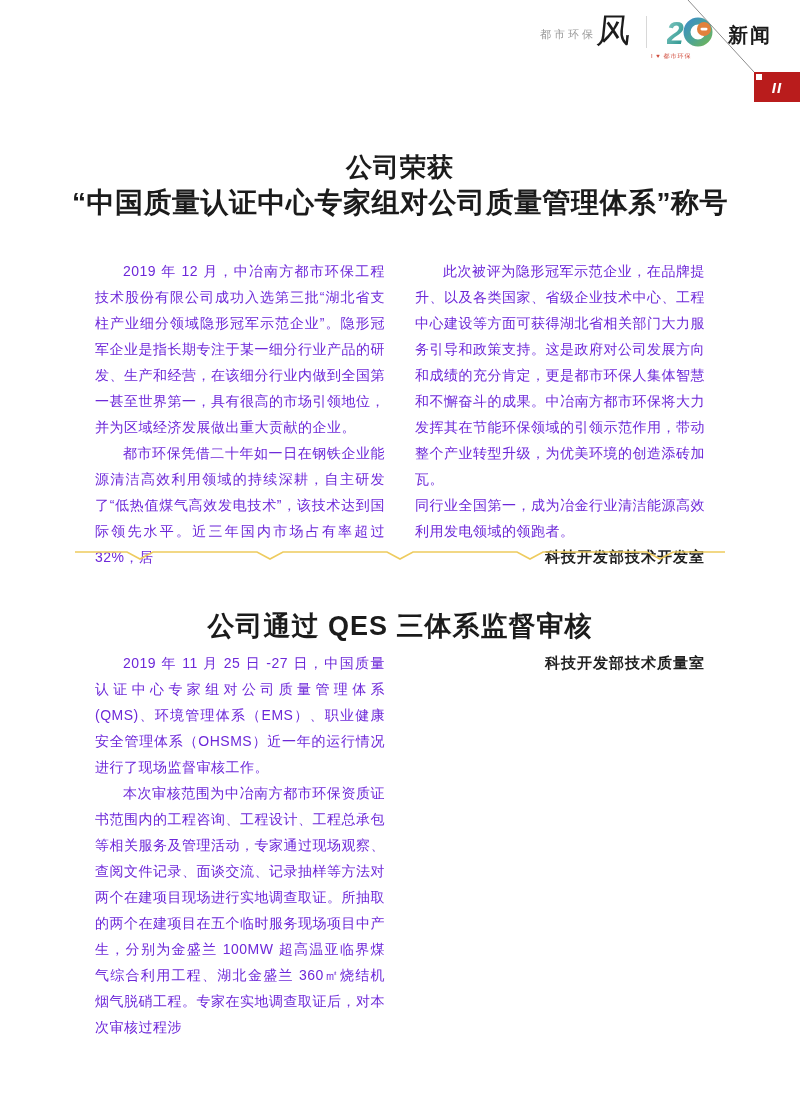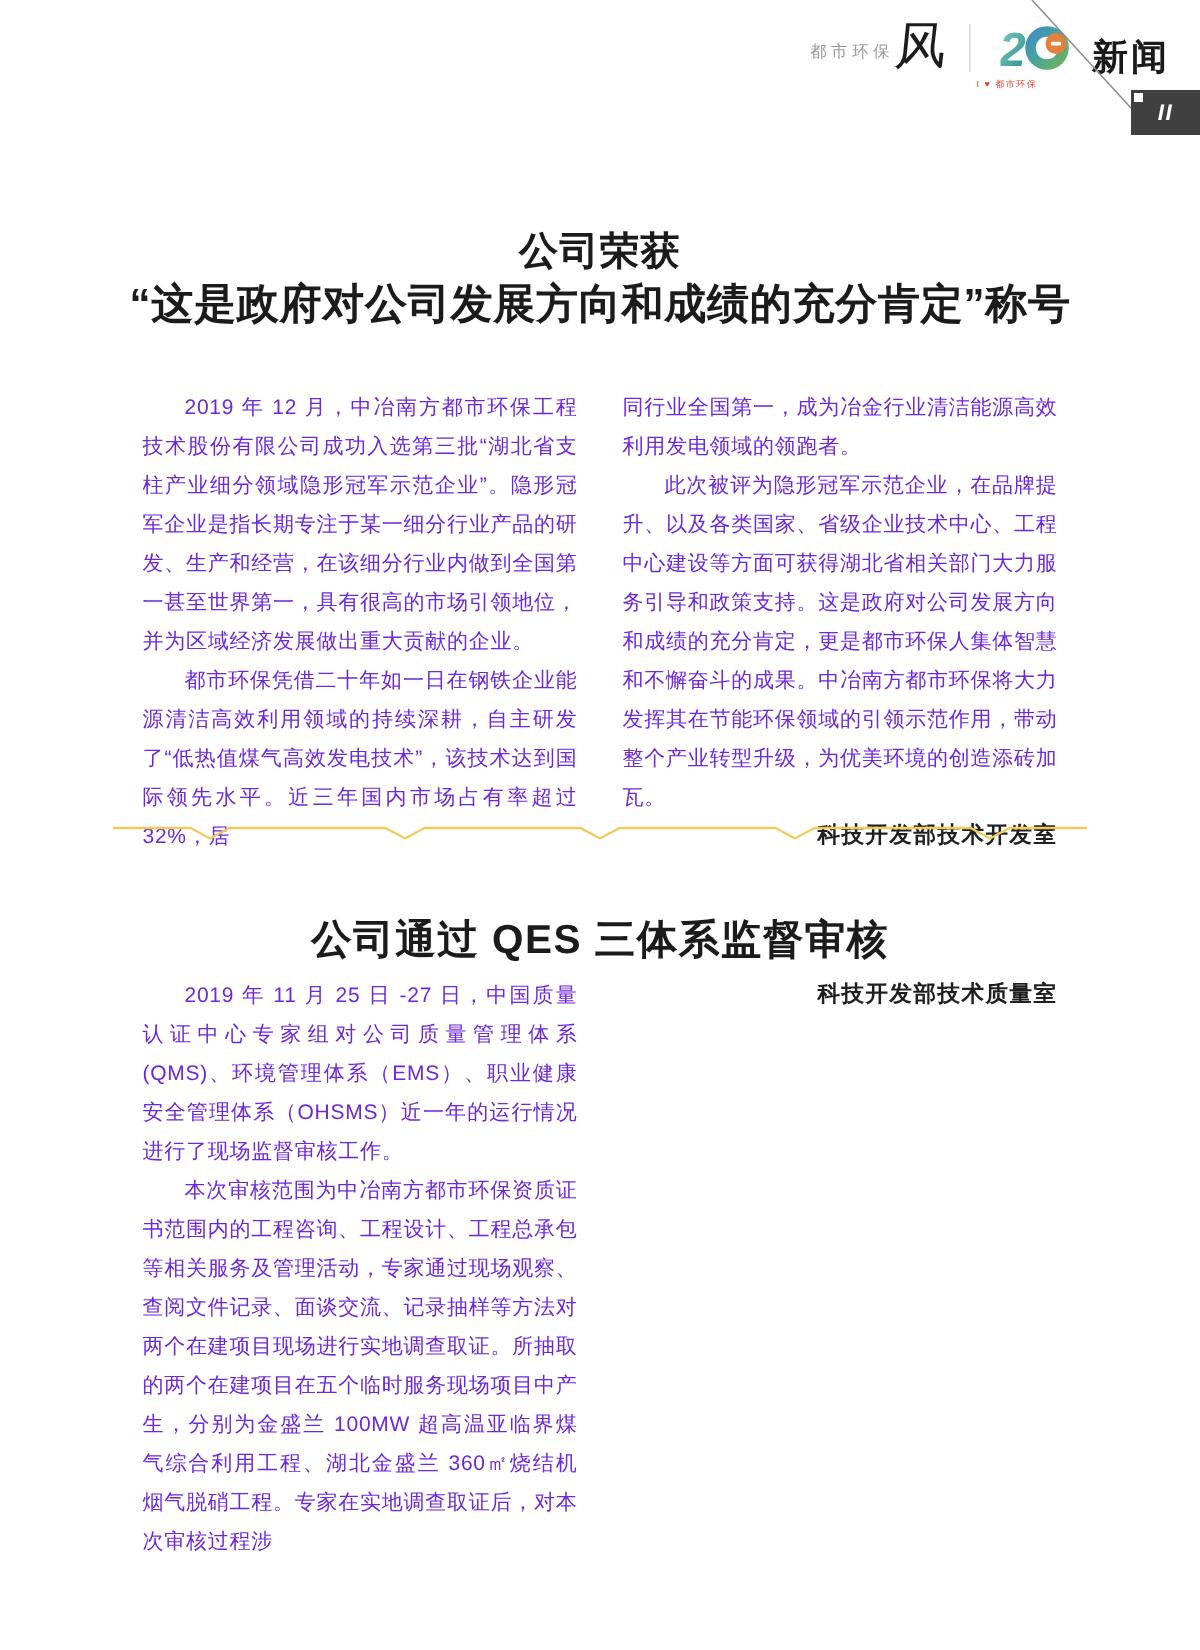--- a/index.html
+++ b/index.html
@@ -20,26 +20,26 @@
   }
   .hdr-sep{
     position:absolute;left:646px;top:16px;width:1px;height:32px;background:#d8d8d8;
   }
   .logo20{position:absolute;left:653px;top:15px;width:48px;height:36px;}
   .logo20 svg{position:absolute;left:14px;top:0;}
   .hdr-tagline{
     position:absolute;left:651px;top:52px;font-size:6px;color:#d04a3a;letter-spacing:1px;
   }
   .hdr-section{
-    position:absolute;left:728px;top:22px;font-size:24px;font-weight:bold;color:#1a1a1a;
+    position:absolute;left:728px;top:22px;font-size:20px;font-weight:bold;color:#1a1a1a;
     letter-spacing:2px;
   }
   .hdr-diag{position:absolute;left:0;top:0;width:800px;height:110px;pointer-events:none;}
   .page-badge{
-    position:absolute;left:754px;top:60px;width:46px;height:30px;background:#404040;
+    position:absolute;left:754px;top:72px;width:46px;height:30px;background:#b91c1c;
     display:flex;align-items:center;justify-content:center;
   }
   .page-badge .corner{
     position:absolute;left:2px;top:2px;width:6px;height:6px;background:#ffffff;
   }
   .page-badge .num{
     color:#ffffff;font-size:15px;font-style:italic;letter-spacing:1px;font-weight:bold;
   }
   
   .art-title{
@@ -106,31 +106,31 @@
   <line x1="688" y1="0" x2="754" y2="72" stroke="#8c8c8c" stroke-width="1"></line>
 </svg>
 
 <div class="page-badge">
   <span class="corner"></span>
   <span class="num">II</span>
 </div>
 
 <div class="art-title" id="title1">
   <div class="t-line1">公司荣获</div>
-  <div class="t-line2">“这是政府对公司发展方向和成绩的充分肯定”称号</div>
+  <div class="t-line2">“中国质量认证中心专家组对公司质量管理体系”称号</div>
 </div>
 
 <div class="art-body" id="article1-body">
   <div class="col">
     <p class="para">2019 年 12 月，中冶南方都市环保工程技术股份有限公司成功入选第三批“湖北省支柱产业细分领域隐形冠军示范企业”。隐形冠军企业是指长期专注于某一细分行业产品的研发、生产和经营，在该细分行业内做到全国第一甚至世界第一，具有很高的市场引领地位，并为区域经济发展做出重大贡献的企业。</p>
     <p class="para">都市环保凭借二十年如一日在钢铁企业能源清洁高效利用领域的持续深耕，自主研发了“低热值煤气高效发电技术”，该技术达到国际领先水平。近三年国内市场占有率超过 32%，居</p>
   </div>
   <div class="col">
+    <p class="para">此次被评为隐形冠军示范企业，在品牌提升、以及各类国家、省级企业技术中心、工程中心建设等方面可获得湖北省相关部门大力服务引导和政策支持。这是政府对公司发展方向和成绩的充分肯定，更是都市环保人集体智慧和不懈奋斗的成果。中冶南方都市环保将大力发挥其在节能环保领域的引领示范作用，带动整个产业转型升级，为优美环境的创造添砖加瓦。</p>
     <p class="para cont">同行业全国第一，成为冶金行业清洁能源高效利用发电领域的领跑者。</p>
-    <p class="para">此次被评为隐形冠军示范企业，在品牌提升、以及各类国家、省级企业技术中心、工程中心建设等方面可获得湖北省相关部门大力服务引导和政策支持。这是政府对公司发展方向和成绩的充分肯定，更是都市环保人集体智慧和不懈奋斗的成果。中冶南方都市环保将大力发挥其在节能环保领域的引领示范作用，带动整个产业转型升级，为优美环境的创造添砖加瓦。</p>
     <p class="signature">科技开发部技术开发室</p>
   </div>
 </div>
 
 <svg class="divider" viewBox="0 0 650 12">
   <path d="M0 2 H52 L65 9 L78 2 H182 L195 9 L208 2 H312 L325 9 L338 2 H442 L455 9 L468 2 H572 L585 9 L598 2 H650" fill="none" stroke="#eecb5e" stroke-width="1.6"></path>
 </svg>
 
 <div class="art-title" id="title2">公司通过 QES 三体系监督审核</div>
 

